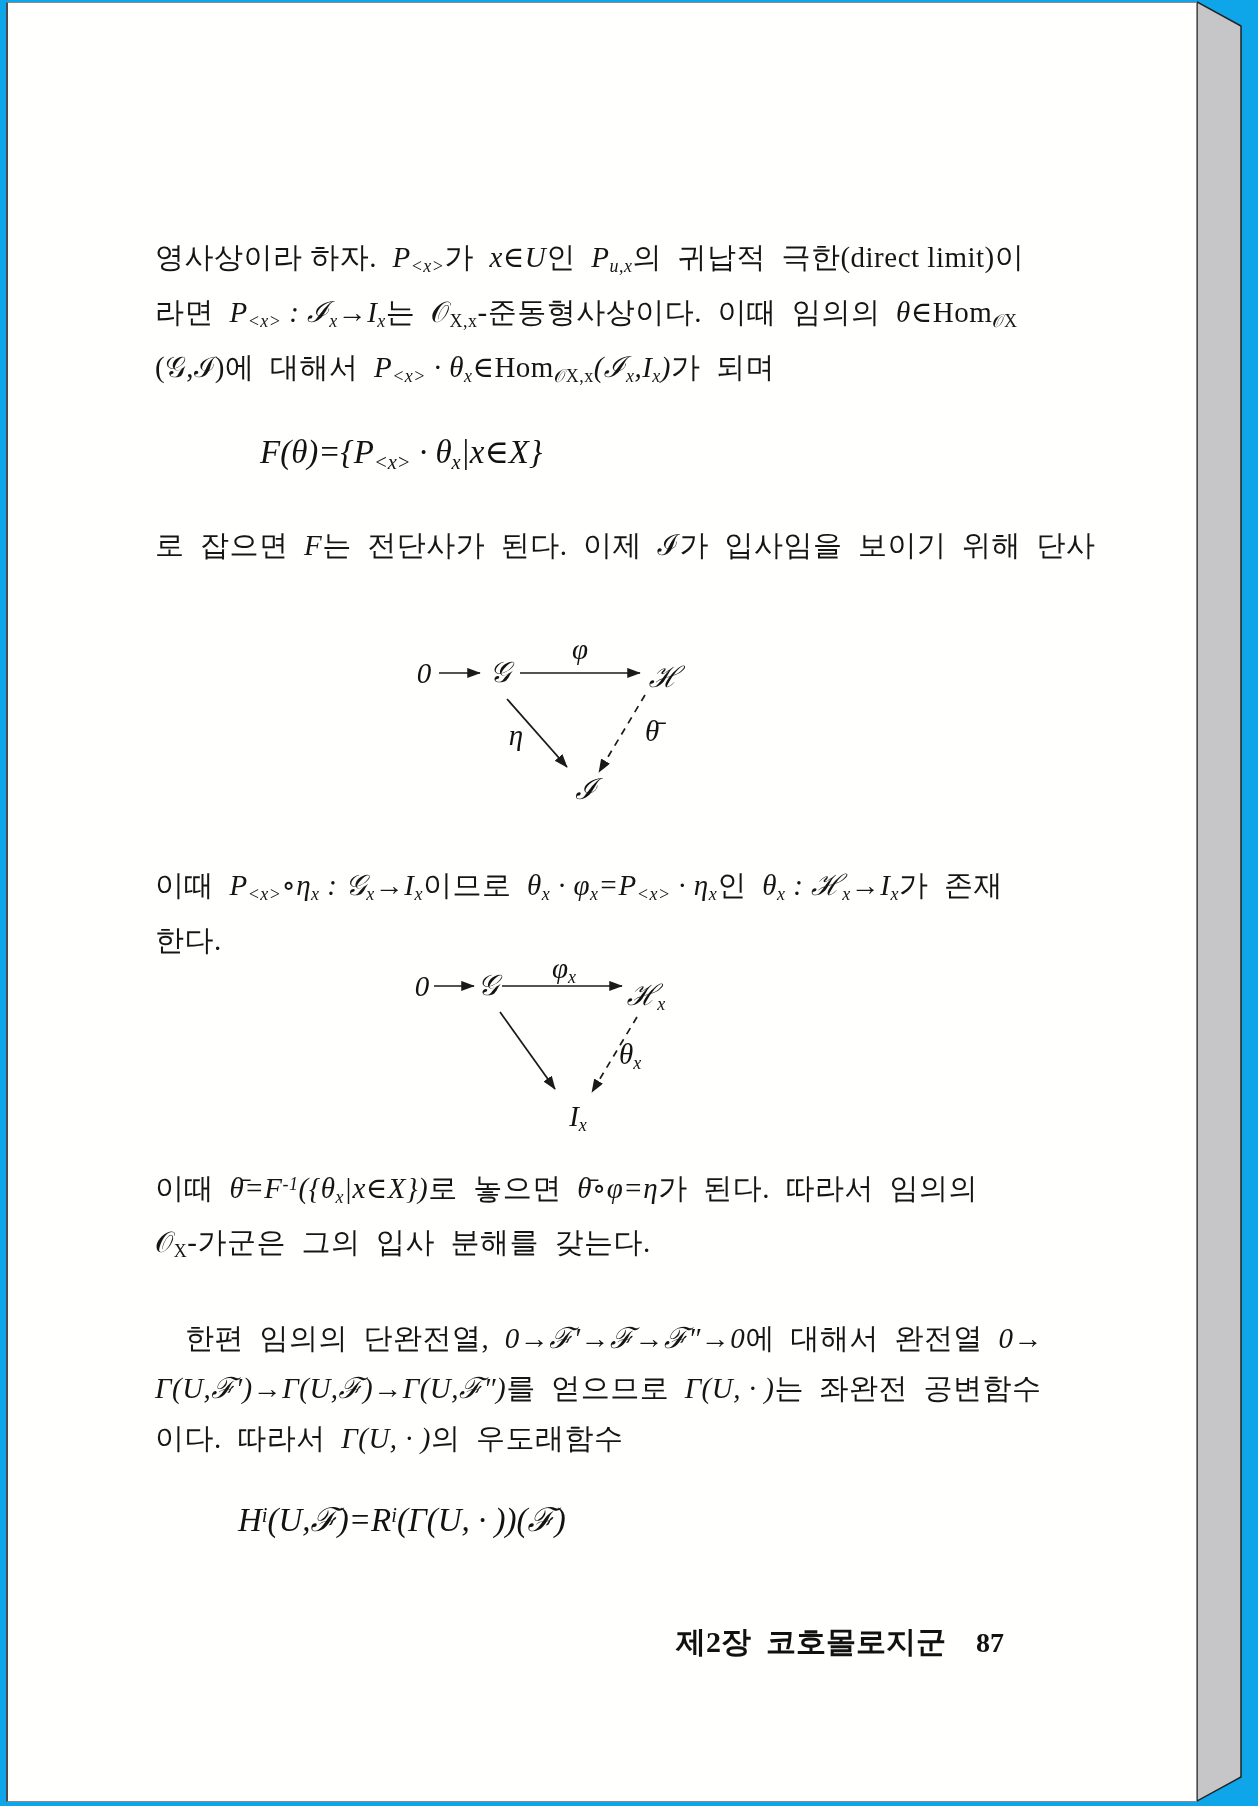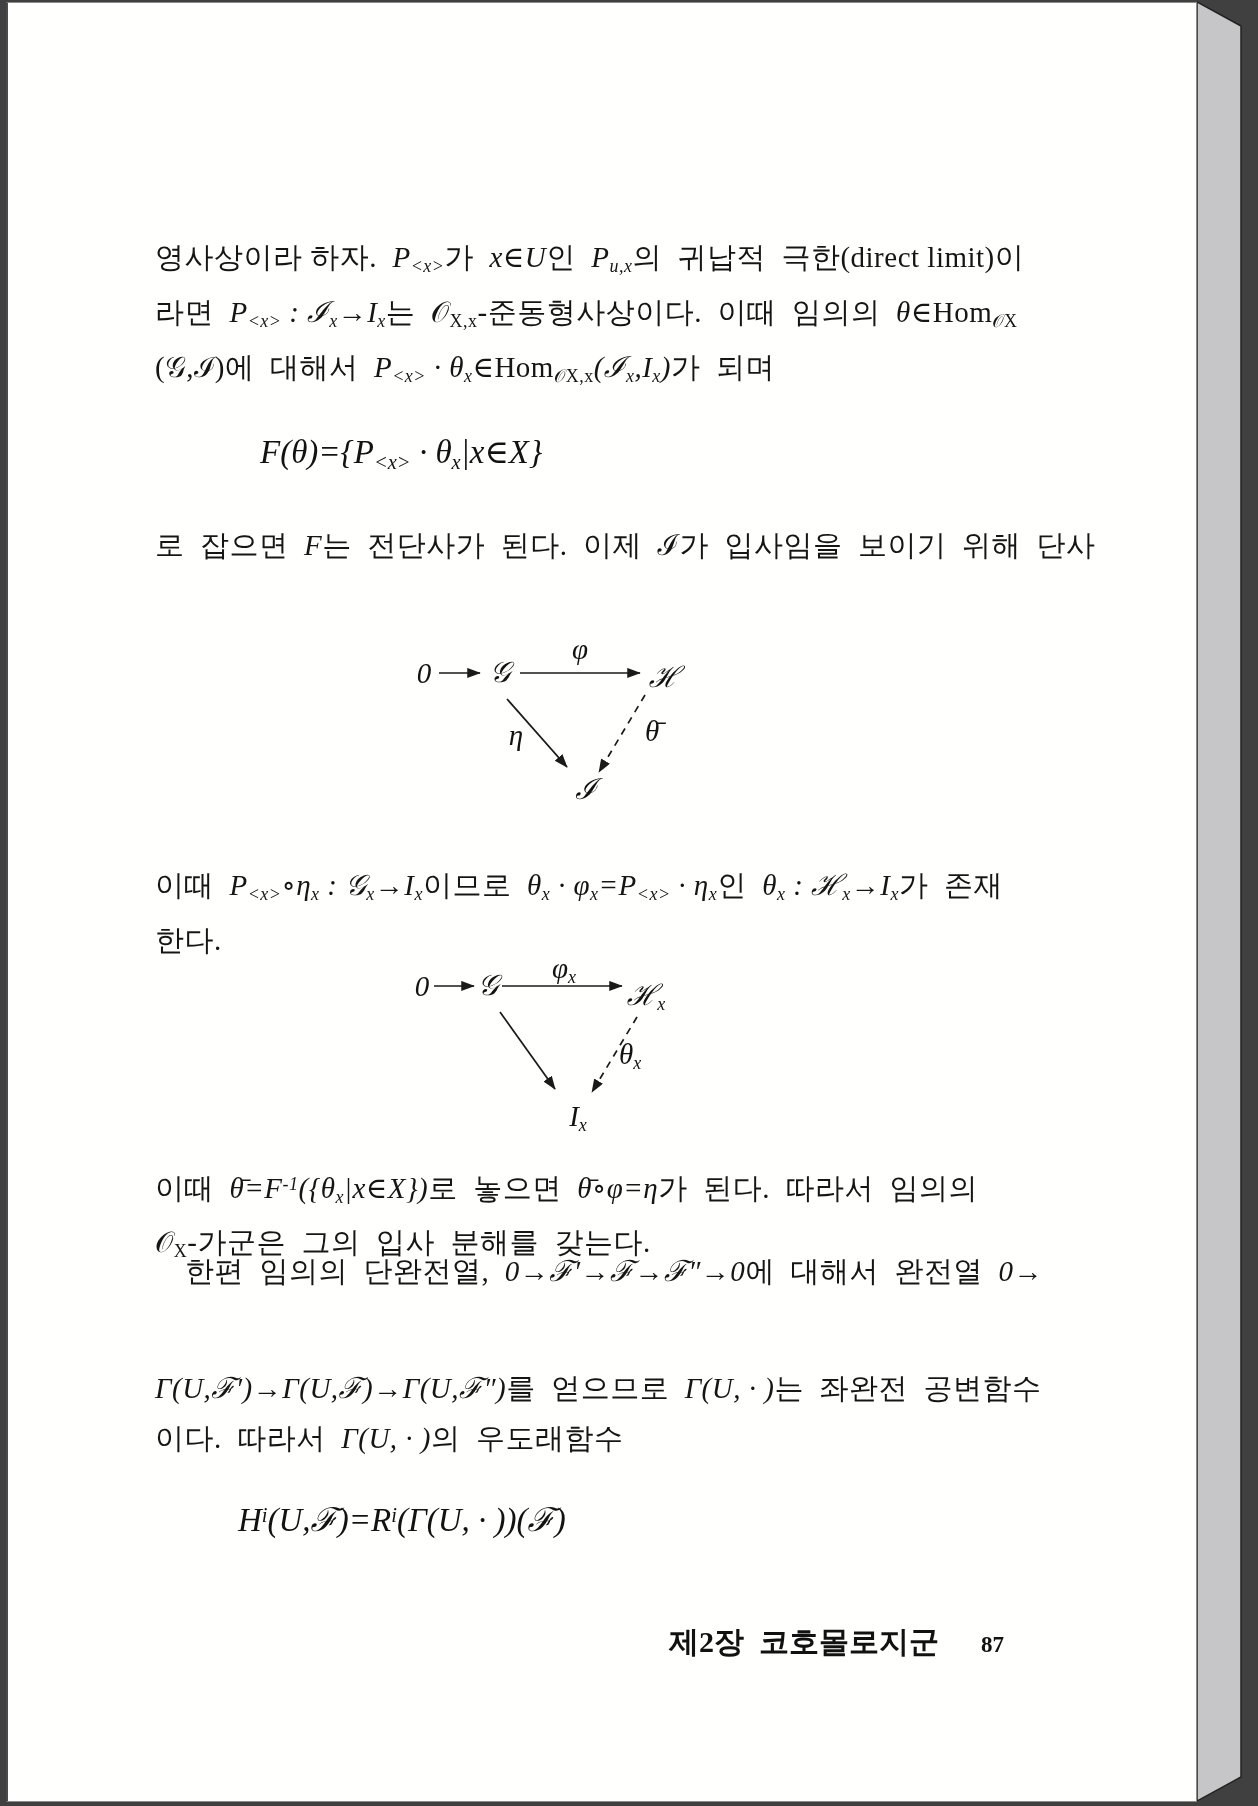--- a/index.html
+++ b/index.html
@@ -1,19 +1,19 @@
 <!DOCTYPE html>
 <html><head>
 <meta charset="utf-8">
 <style>
   html,body { margin:0; padding:0; }
   body { font-family: "Liberation Serif", "DejaVu Serif", serif; }
   .scene {
     position:relative; width:1258px; height:1806px;
-    background:#404040; overflow:hidden;
+    background:#0ea5e9; overflow:hidden;
   }
   .page {
     position:absolute; left:6px; top:2px; width:1191px; height:1800px;
     background:#fffffe;
     border:1px solid #8b8b8d;
     border-left:2px solid #4a4a4c;
     box-sizing:border-box;
     color:#161616;
   }
   .page-edge-svg { position:absolute; left:1197px; top:0; }
@@ -34,21 +34,21 @@
   .diagram svg { position:absolute; left:0; top:0; }
   .dlabel {
     position:absolute; transform:translate(-50%,-50%);
     font-size:29px; font-style:italic; white-space:nowrap; color:#121212;
   }
   .footer {
     position:absolute; top:1585px; right:192px;
     font-size:30px; font-weight:bold; color:#111;
     white-space:pre;
   }
-  .footer .pagenum { margin-left:42px; font-size:23px; }
+  .footer .pagenum { margin-left:30px; font-size:28px; }
 </style>
 </head>
 <body>
 
 <div class="scene">
 
   <div class="page">
 
     <div class="pline" style="top:234px">영사상이라 하자.  <i>P<sub>&lt;x&gt;</sub></i>가  <i>x∈U</i>인  <i>P<sub>u,x</sub></i>의  귀납적  극한(direct limit)이</div>
     <div class="pline" style="top:344px">(𝒢,ℐ)에  대해서  <i>P<sub>&lt;x&gt;</sub> · θ<sub>x</sub></i>∈Hom<sub>𝒪X,x</sub><i>(ℐ<sub>x</sub>,I<sub>x</sub>)</i>가  되며</div>
@@ -98,21 +98,21 @@
       <span class="dlabel" style="left:84px; top:30px">𝒢</span>
       <span class="dlabel" style="left:242px; top:37px">ℋ<sub>x</sub></span>
       <span class="dlabel" style="left:160px; top:12px">φ<sub>x</sub></span>
       <span class="dlabel" style="left:226px; top:98px">θ<sub>x</sub></span>
       <span class="dlabel" style="left:174px; top:160px">I<sub>x</sub></span>
     </div>
 
     <div class="pline" style="top:1165px">이때  <i>θ̄=F<sup>-1</sup>({θ<sub>x</sub>|x∈X})</i>로  놓으면  <i>θ̄∘φ=η</i>가  된다.  따라서  임의의</div>
     <div class="pline" style="top:1219px">𝒪<sub>X</sub>-가군은  그의  입사  분해를  갖는다.</div>
 
-    <div class="pline" style="top:1248px; left:177px">한편  임의의  단완전열,  <i>0→ℱ′→ℱ→ℱ″→0</i>에  대해서  완전열  <i>0→</i></div>
+    <div class="pline" style="top:1315px; left:177px">한편  임의의  단완전열,  <i>0→ℱ′→ℱ→ℱ″→0</i>에  대해서  완전열  <i>0→</i></div>
     <div class="pline" style="top:1365px"><i>Γ(U,ℱ′)→Γ(U,ℱ)→Γ(U,ℱ″)</i>를  얻으므로  <i>Γ(U, · )</i>는  좌완전  공변함수</div>
     <div class="pline" style="top:1415px">이다.  따라서  <i>Γ(U, · )</i>의  우도래함수</div>
 
     <div class="formula" style="left:230px; top:1496px"><i>H<sup>i</sup>(U,ℱ)=R<sup>i</sup>(Γ(U, · ))(ℱ)</i></div>
 
     <div class="footer">
       <span>제2장  코호몰로지군</span><span class="pagenum">87</span>
     </div>
 
   </div>

